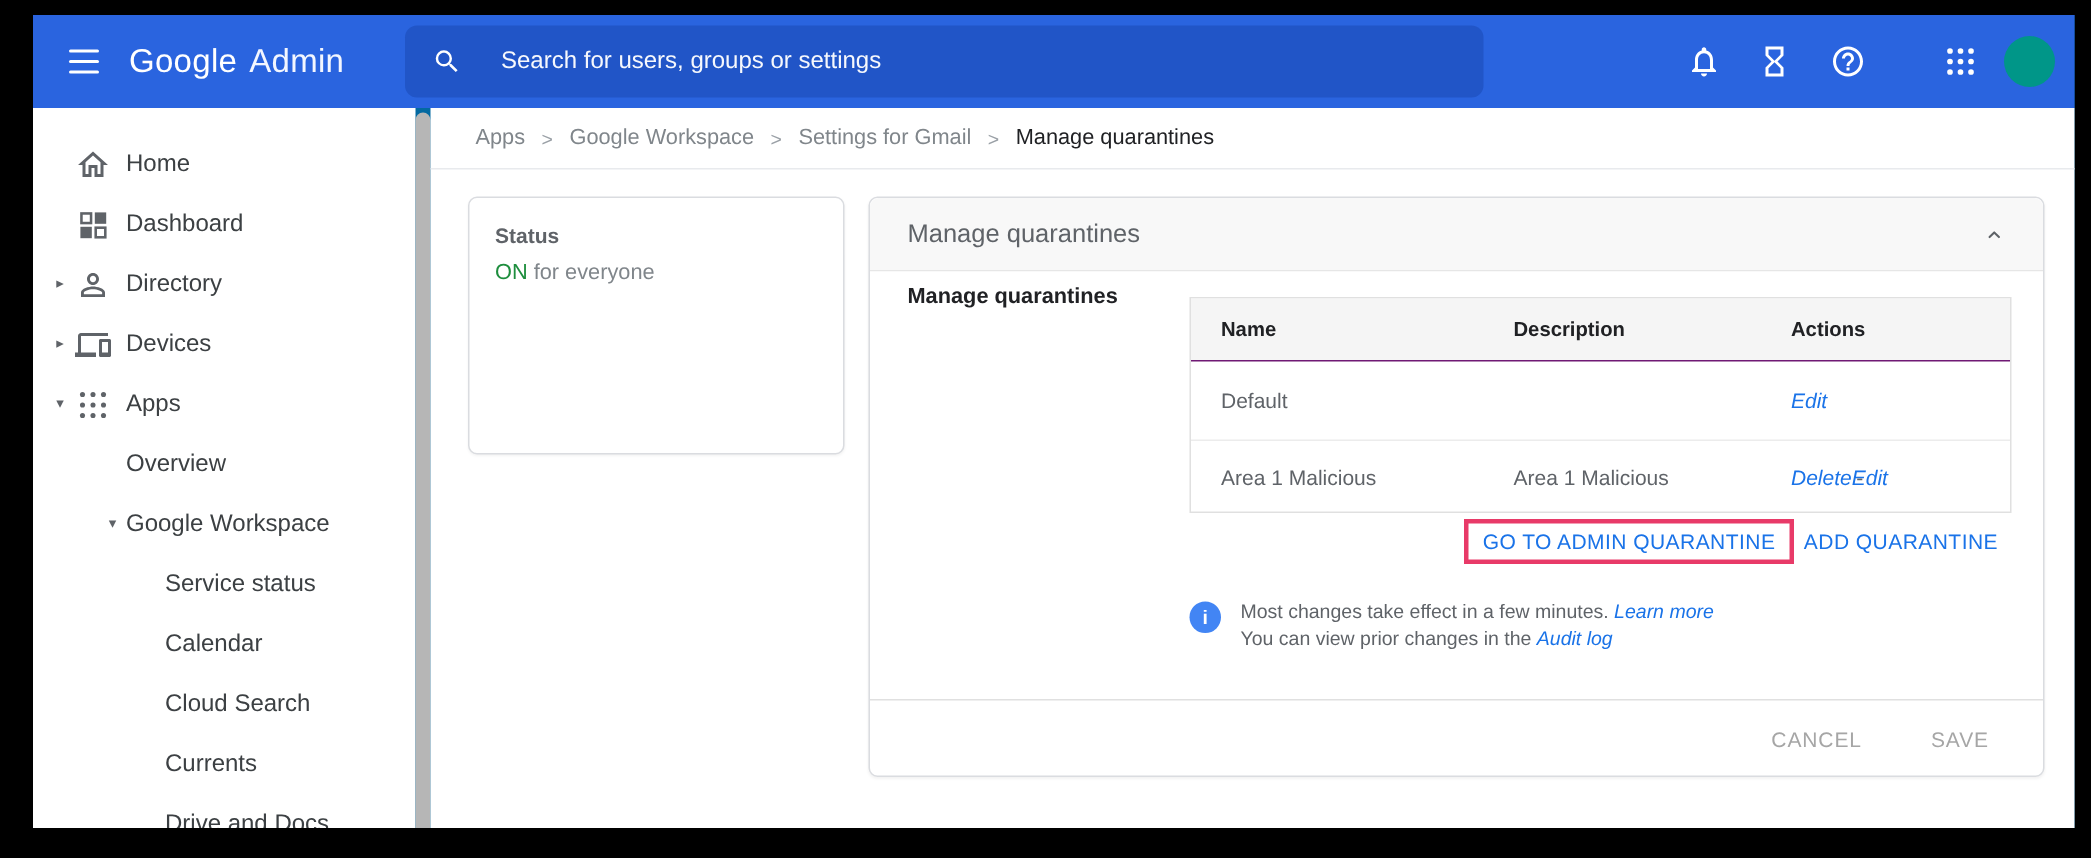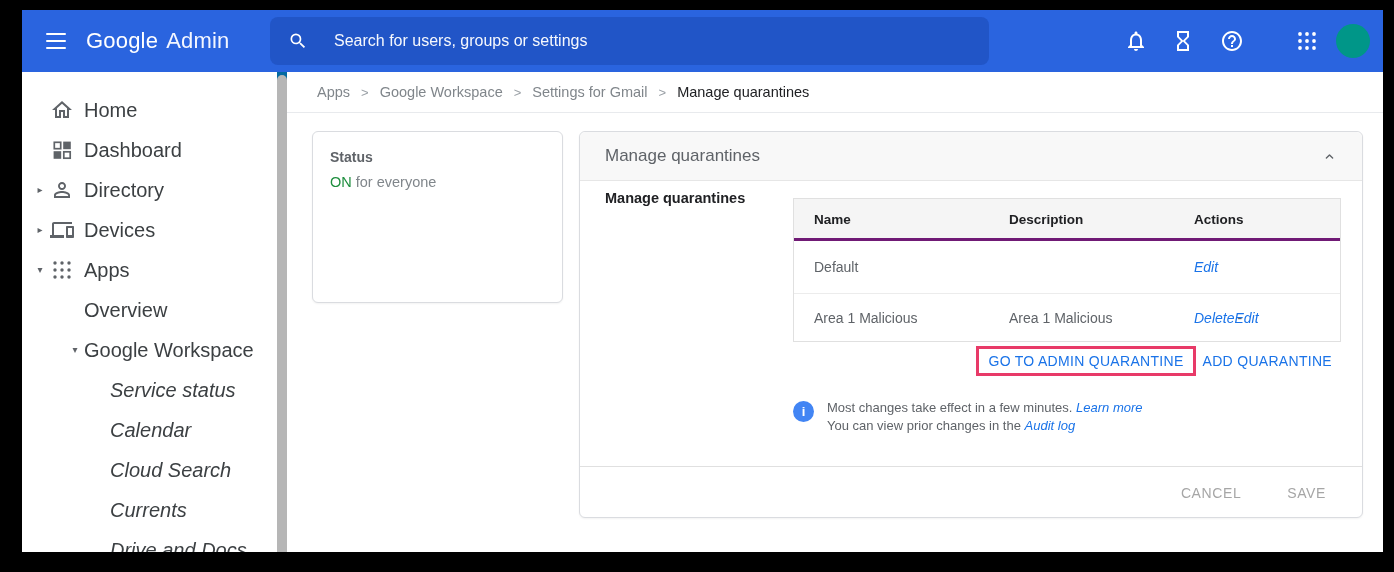--- a/index.html
+++ b/index.html
@@ -18,22 +18,22 @@
   .search-ph { color:rgba(255,255,255,.96); font-size:16px; }
   .top-icon { position:absolute; top:19px; width:24px; height:24px; cursor:pointer; }
   .avatar { position:absolute; left:1314px; top:14px; width:34px; height:34px; border-radius:50%; background:#009688; cursor:pointer; }
 
   
   .sidebar { position:absolute; left:0; top:62px; width:255px; height:480px; background:#fff; }
   .nav-item { position:absolute; left:0; width:255px; height:40px; cursor:pointer; }
   .nav-arrow { position:absolute; left:11px; top:0; width:14px; line-height:40px; text-align:center; color:#5f6368; font-size:10px; }
   .nav-item.lvl1 .nav-arrow { left:46px; }
   .nav-icon { position:absolute; left:28px; top:8px; width:24px; height:24px; }
-  .nav-label { position:absolute; left:62px; top:0; line-height:40px; font-size:20px; color:#3c4043; white-space:nowrap; }
-  .nav-item.lvl2 .nav-label { left:88px;font-style:italic; }
+  .nav-label { position:absolute; left:62px; top:0; line-height:40px; font-size:16px; color:#3c4043; white-space:nowrap; }
+  .nav-item.lvl2 .nav-label { left:88px; }
   .sidebar-scrollbar { position:absolute; left:255px; top:62px; width:10px; height:480px; }
   .sidebar-scrollbar .thumb { position:absolute; left:0; top:3px; width:10px; height:477px; background:#b6b6b6; border-radius:6px 6px 0 0; }
 
   
   .main { position:absolute; left:265px; top:62px; width:1100px; height:480px; background:#fff; }
   .breadcrumb { position:absolute; left:0; top:0; width:1100px; height:41px; border-bottom:1px solid #e8eaed; display:flex; align-items:center; padding-left:30px; gap:11px; font-size:14.5px; }
   .bc-link { color:#80868b; cursor:pointer; }
   .bc-sep { color:#9aa0a6; font-size:13px; }
   .bc-current { color:#202124; font-weight:500; }
 
@@ -48,21 +48,21 @@
   .gc-on { color:#1e8e3e; }
   .gc-suffix { color:#80868b; }
 
   
   .panel { position:absolute; left:292px; top:59px; width:784px; height:387px; background:#fff; border:1px solid #dadce0; border-radius:6px; box-shadow:0 1px 2px rgba(0,0,0,.05); }
   .panel-header { position:absolute; left:0; top:0; width:782px; height:49px; background:#f8f8f8; border-bottom:1px solid #e6e6e6; border-radius:6px 6px 0 0; display:flex; align-items:center; justify-content:space-between; padding:0 25px; cursor:pointer; }
   .panel-title { font-size:17px; color:#5f6368; }
   .section-label { position:absolute; left:25px; top:58px; font-size:14.5px; font-weight:700; color:#202124; }
 
   .table { position:absolute; left:213px; top:66px; width:548px; border:1px solid #e0e0e0; background:#fff; }
-  .t-head { position:relative; height:42px; background:#f5f5f5; border-bottom:3px solid #701a75;text-align:right; }
+  .t-head { position:relative; height:42px; background:#f5f5f5; border-bottom:1px solid #701a75;text-align:right; }
   .t-head span { position:absolute; top:0; line-height:42px; font-size:13.5px; font-weight:700; color:#202124; }
   .t-row { position:relative; }
   .t-row.r1 { height:52px; }
   .t-row.r2 { height:48px; border-top:1px solid #ececec; }
   .t-row span, .t-row .cell { position:absolute; top:0; font-size:14px; }
   .r1 span, .r1 .cell { line-height:52px; }
   .r2 span, .r2 .cell { line-height:48px; }
   .col1 { left:20px; } .col2 { left:215px; } .col3 { left:400px; }
   .muted { color:#5f6368; }
   .lnk { color:#1a73e8; text-decoration:none; cursor:pointer; font-size:14px;font-style:italic; }

